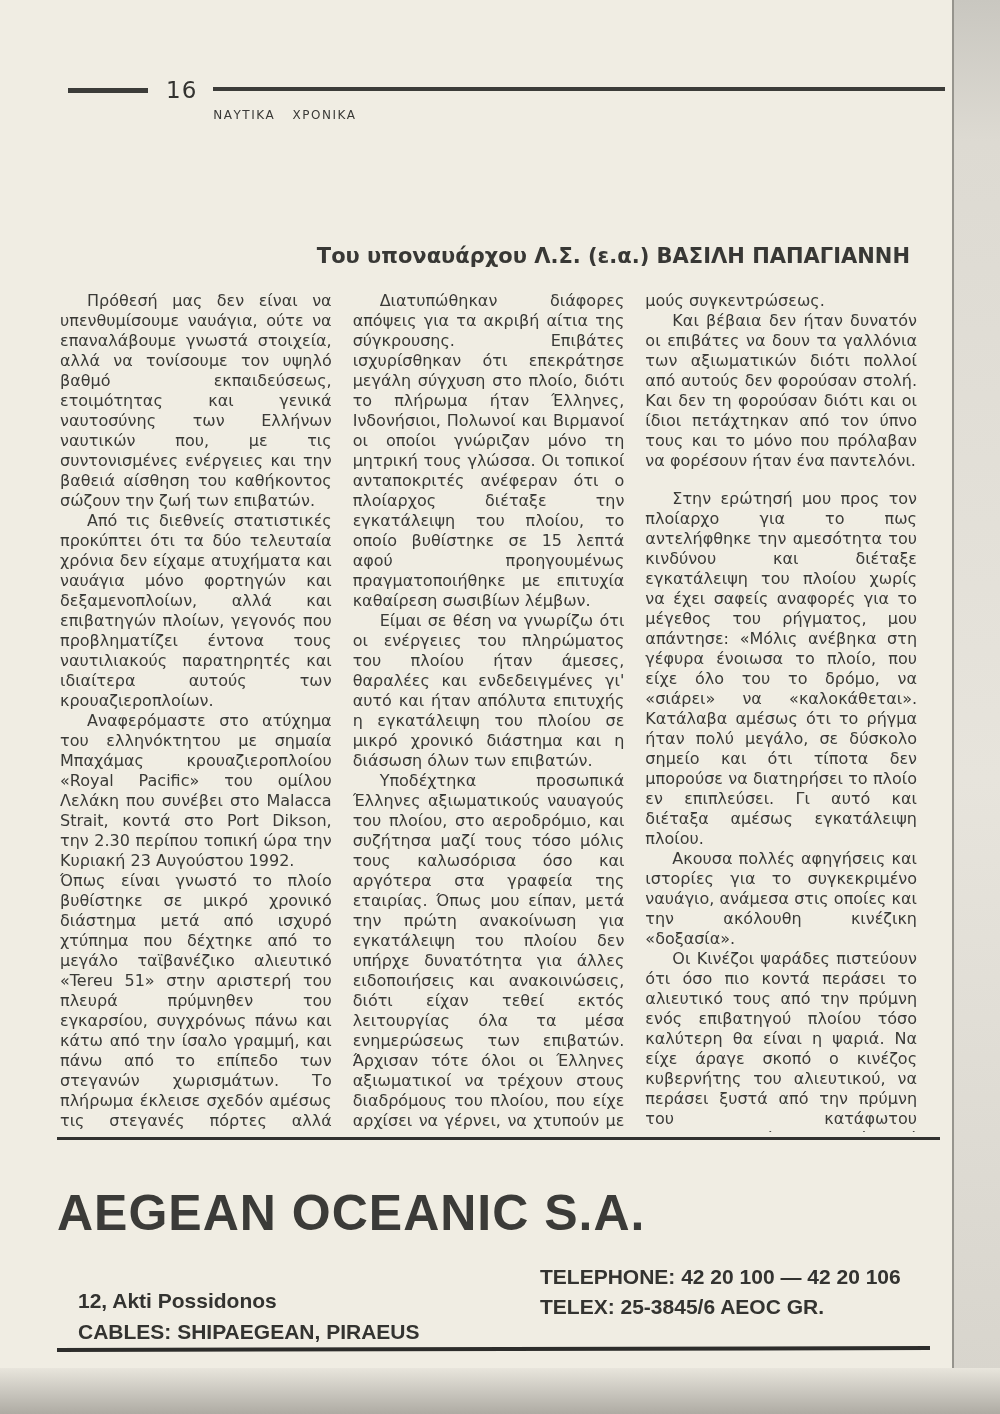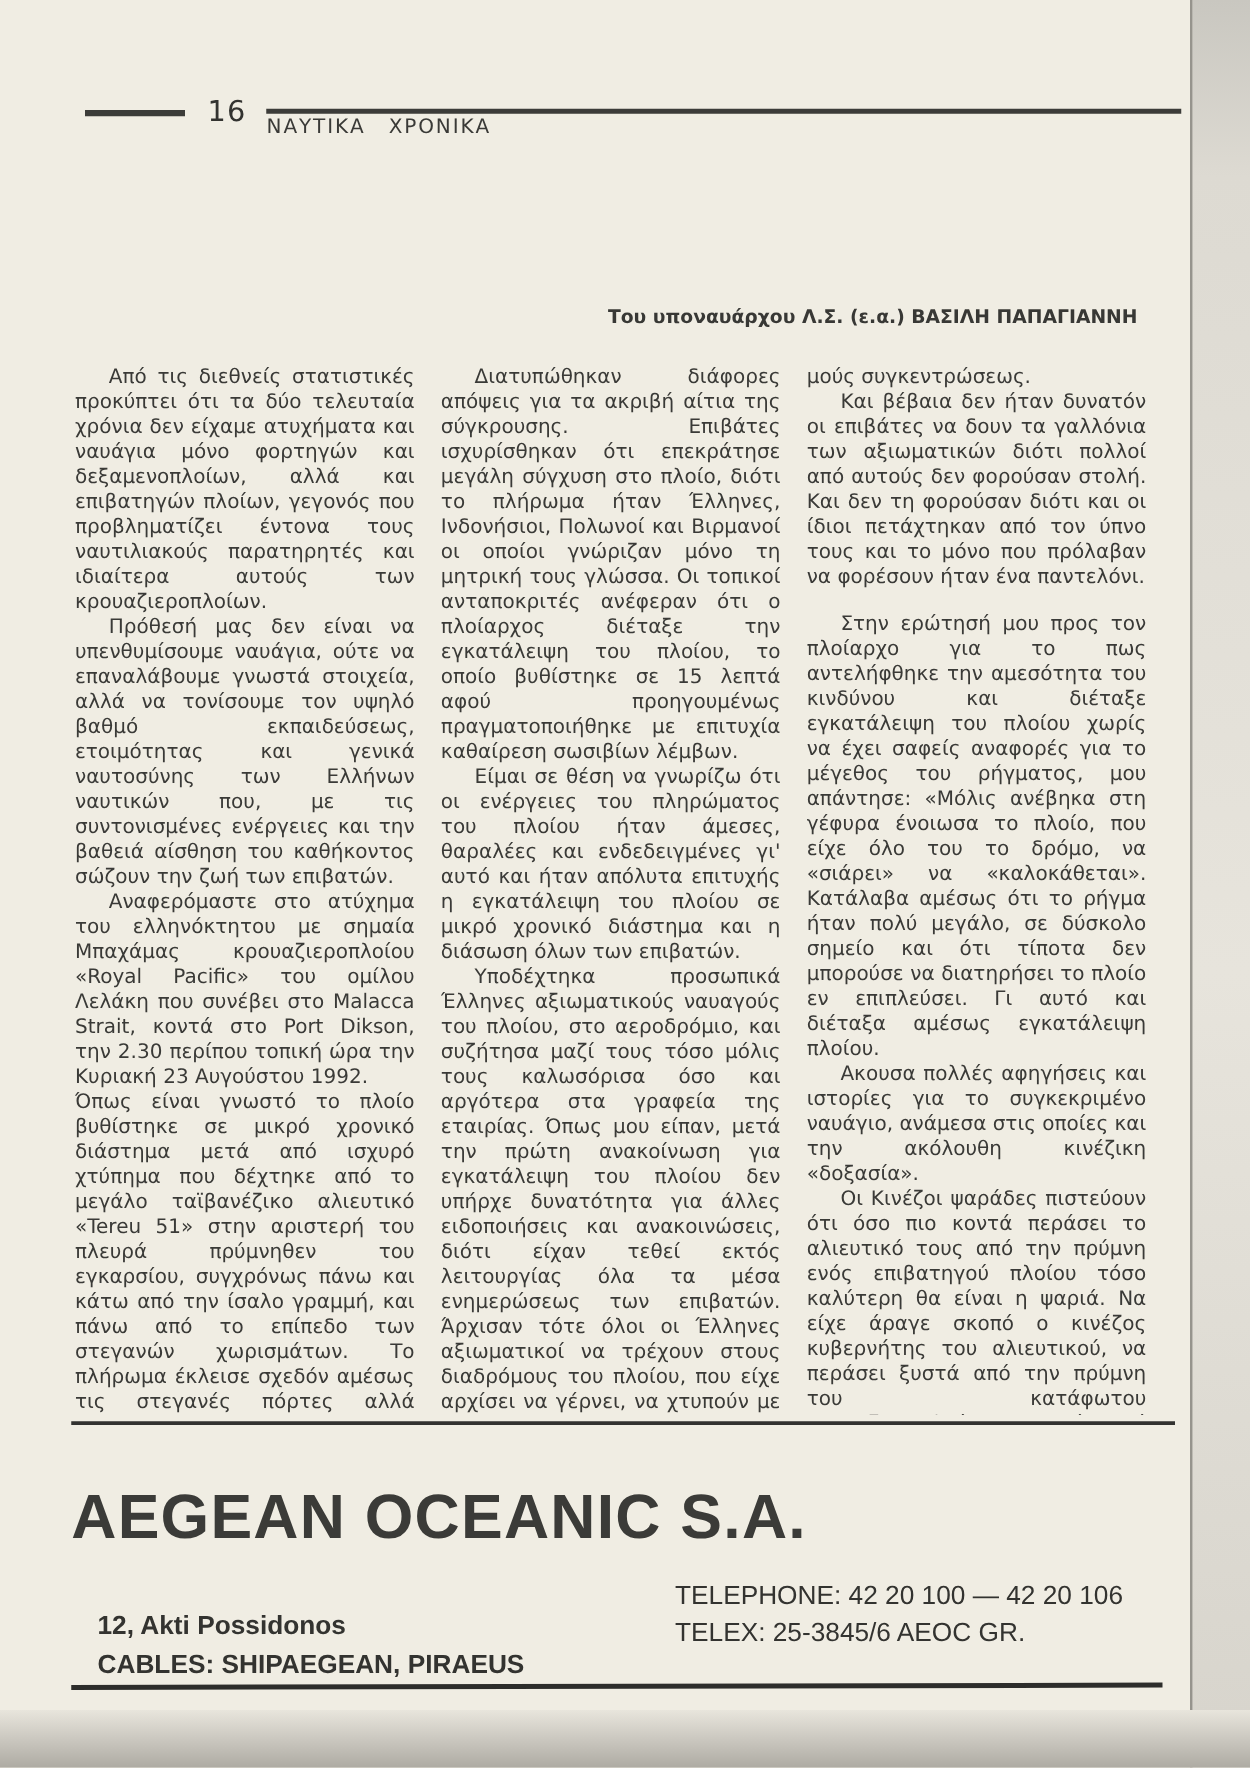--- a/index.html
+++ b/index.html
@@ -25,35 +25,35 @@
     width: 80px; height: 5px; background: #3c3c39;
     margin-top: 10px; flex: 0 0 auto;
   }
   .pagenum {
     font-size: 23px; font-weight: normal; line-height: 23px;
     margin: 1px 16px 0 18px; letter-spacing: 1px; color: #333330;
   }
   .head-right { flex: 1; }
   .rule-long { height: 4px; background: #3c3c39; margin-top: 9px; }
   .masthead {
-    margin-top: 0; font-size: 16px; letter-spacing: 1.5px;
+    margin-top: 17px; font-size: 12px; letter-spacing: 1.5px;
     word-spacing: 12px; color: #3a3a37;
   }
 
   
   .title {
     position: absolute; top: 166px; left: 60px; width: 857px;
     margin: 0; text-align: center;
     font-family: "Liberation Sans", "DejaVu Sans", sans-serif;
     font-size: 42px; font-weight: bold; letter-spacing: 1px;
     color: #383835;
   }
   .byline {
     position: absolute; top: 244px; left: 60px; width: 850px;
-    text-align: right; font-weight: bold; font-size: 15px;
+    text-align: right; font-weight: bold; font-size: 21px;
     color: #383835;
   }
 
   
   .columns {
     position: absolute; top: 291px; left: 60px; width: 857px; height: 841px;
     display: flex; gap: 21px; overflow: hidden;
   }
   .col {
     flex: 1 1 0; overflow: hidden;
@@ -78,21 +78,21 @@
     color: #3b3b38;
   }
   .ad-left {
     position: absolute; top: 1285px; left: 62px;
     font-family: "Liberation Sans", "DejaVu Sans", sans-serif;
     font-size: 21px; font-weight: bold; line-height: 31px; color: #333330; margin-left: 16px;
   }
   .ad-right {
     position: absolute; top: 1262px; left: 540px;
     font-family: "Liberation Sans", "DejaVu Sans", sans-serif;
-    font-size: 21px; font-weight: normal; line-height: 30px; color: #333330;
+    font-size: 21px; font-weight: bold; line-height: 30px; color: #333330;
   }
   .ad-rule-bottom {
     position: absolute; top: 1347px; left: 57px; width: 873px; height: 4px;
     background: #2d2d2b; transform: rotate(-0.12deg);
   }
 
   
   .scan-edge-right {
     position: absolute; top: 0; left: 952px; width: 48px; height: 1414px;
     background: linear-gradient(to bottom, #c9c7c0 0%, #ddDAD2 10%, #e7e4dc 55%, #d7d4cc 100%);
@@ -114,22 +114,22 @@
     <div class="head-right">
       <div class="rule-long"></div>
       <div class="masthead">ΝΑΥΤΙΚΑ ΧΡΟΝΙΚΑ</div>
     </div>
   </div>
 
   <div class="byline">Του υποναυάρχου Λ.Σ. (ε.α.) ΒΑΣΙΛΗ ΠΑΠΑΓΙΑΝΝΗ</div>
 
   <div class="columns">
     <div class="col">
+      <p class="indent">Πρόθεσή μας δεν είναι να υπενθυμίσουμε ναυάγια, ούτε να επαναλάβουμε γνωστά στοιχεία, αλλά να τονίσουμε τον υψηλό βαθμό εκπαιδεύσεως, ετοιμότητας και γενικά ναυτοσύνης των Ελλήνων ναυτικών που, με τις συντονισμένες ενέργειες και την βαθειά αίσθηση του καθήκοντος σώζουν την ζωή των επιβατών.</p>
       <p class="indent">Από τις διεθνείς στατιστικές προκύπτει ότι τα δύο τελευταία χρόνια δεν είχαμε ατυχήματα και ναυάγια μόνο φορτηγών και δεξαμενοπλοίων, αλλά και επιβατηγών πλοίων, γεγονός που προβληματίζει έντονα τους ναυτιλιακούς παρατηρητές και ιδιαίτερα αυτούς των κρουαζιεροπλοίων.</p>
-      <p class="indent">Πρόθεσή μας δεν είναι να υπενθυμίσουμε ναυάγια, ούτε να επαναλάβουμε γνωστά στοιχεία, αλλά να τονίσουμε τον υψηλό βαθμό εκπαιδεύσεως, ετοιμότητας και γενικά ναυτοσύνης των Ελλήνων ναυτικών που, με τις συντονισμένες ενέργειες και την βαθειά αίσθηση του καθήκοντος σώζουν την ζωή των επιβατών.</p>
       <p class="indent">Αναφερόμαστε στο ατύχημα του ελληνόκτητου με σημαία Μπαχάμας κρουαζιεροπλοίου «Royal Pacific» του ομίλου Λελάκη που συνέβει στο Malacca Strait, κοντά στο Port Dikson, την 2.30 περίπου τοπική ώρα την Κυριακή 23 Αυγούστου 1992.</p>
       <p>Όπως είναι γνωστό το πλοίο βυθίστηκε σε μικρό χρονικό διάστημα μετά από ισχυρό χτύπημα που δέχτηκε από το μεγάλο ταϊβανέζικο αλιευτικό «Tereu 51» στην αριστερή του πλευρά πρύμνηθεν του εγκαρσίου, συγχρόνως πάνω και κάτω από την ίσαλο γραμμή, και πάνω από το επίπεδο των στεγανών χωρισμάτων. Το πλήρωμα έκλεισε σχεδόν αμέσως τις στεγανές πόρτες αλλά γρήγορα πλημμύρισε το μηχανοστάσιο και το νερό όρμησε στη συνέχεια στις καμπίνες καθώς το πλοίο άρχισε να γέρνει.</p>
     </div>
     <div class="col">
       <p class="indent">Διατυπώθηκαν διάφορες απόψεις για τα ακριβή αίτια της σύγκρουσης. Επιβάτες ισχυρίσθηκαν ότι επεκράτησε μεγάλη σύγχυση στο πλοίο, διότι το πλήρωμα ήταν Έλληνες, Ινδονήσιοι, Πολωνοί και Βιρμανοί οι οποίοι γνώριζαν μόνο τη μητρική τους γλώσσα. Οι τοπικοί ανταποκριτές ανέφεραν ότι ο πλοίαρχος διέταξε την εγκατάλειψη του πλοίου, το οποίο βυθίστηκε σε 15 λεπτά αφού προηγουμένως πραγματοποιήθηκε με επιτυχία καθαίρεση σωσιβίων λέμβων.</p>
       <p class="indent">Είμαι σε θέση να γνωρίζω ότι οι ενέργειες του πληρώματος του πλοίου ήταν άμεσες, θαραλέες και ενδεδειγμένες γι' αυτό και ήταν απόλυτα επιτυχής η εγκατάλειψη του πλοίου σε μικρό χρονικό διάστημα και η διάσωση όλων των επιβατών.</p>
       <p class="indent">Υποδέχτηκα προσωπικά Έλληνες αξιωματικούς ναυαγούς του πλοίου, στο αεροδρόμιο, και συζήτησα μαζί τους τόσο μόλις τους καλωσόρισα όσο και αργότερα στα γραφεία της εταιρίας. Όπως μου είπαν, μετά την πρώτη ανακοίνωση για εγκατάλειψη του πλοίου δεν υπήρχε δυνατότητα για άλλες ειδοποιήσεις και ανακοινώσεις, διότι είχαν τεθεί εκτός λειτουργίας όλα τα μέσα ενημερώσεως των επιβατών. Άρχισαν τότε όλοι οι Έλληνες αξιωματικοί να τρέχουν στους διαδρόμους του πλοίου, που είχε αρχίσει να γέρνει, να χτυπούν με τα χέρια τους τις πόρτες των καμπινών των επιβατών, να τους καλούν δια ζώσης να εγκαταλείψουν το πλοίο, και να τους οδηγούν στους σταθ-</p>
     </div>
     <div class="col">
       <p>μούς συγκεντρώσεως.</p>

